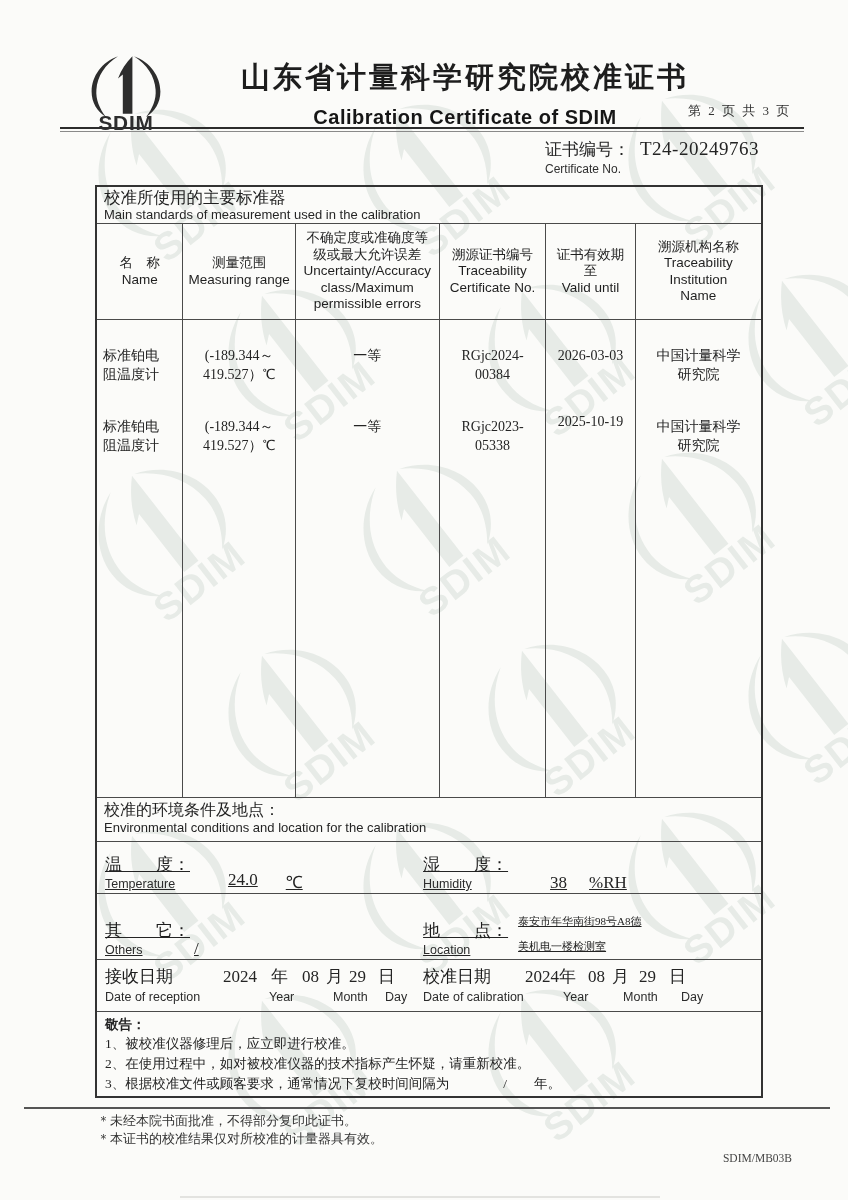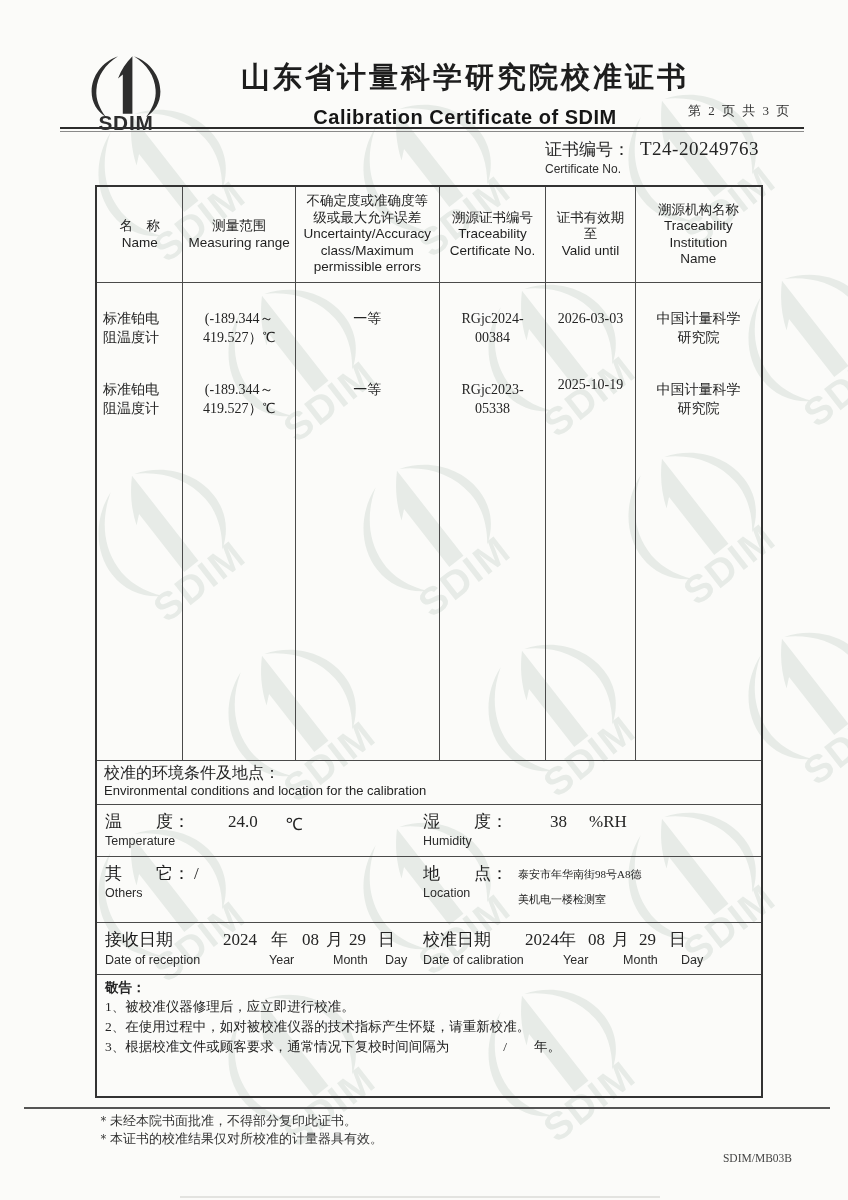--- a/index.html
+++ b/index.html
@@ -51,21 +51,21 @@
   }
   .brow { height:477px; }
   .brow > div { padding-top:7px; text-align:center; font-size:14px; line-height:19px; white-space:pre-line; }
   .brow > div.c0 { text-align:left; padding-left:6px; }
   .entry { margin-bottom:14px; }
   
   .env-title { height:45px; padding:2px 7px 0; }
   .env-title .cn { font-family:"Liberation Sans", sans-serif; font-size:16px; line-height:20px; color:#1f1f1f; }
   .env-title .en { font-family:"Liberation Sans", sans-serif; font-size:13px; line-height:15px; }
   .envrow { display:flex; }
-  .half { width:328px; padding:6px 0 0 8px; display:flex; align-items:flex-start; }
+  .half { width:328px; padding:6px 0 0 8px; display:flex; align-items:flex-end;text-decoration:underline; }
   .half.right { width:340px; padding-left:0; }
   .lab { display:flex; flex-direction:column; }
   .lab .cn { font-family:"Liberation Sans", sans-serif; font-size:17px; line-height:22px; color:#1c1c1c; white-space:pre; }
   .lab .en { font-family:"Liberation Sans", sans-serif; font-size:12.5px; line-height:17px; color:#2b2b2b; }
   .vals { display:flex; padding-top:1px; font-size:17px; }
   .row-temp { height:52px; }
   .row-oth  { height:66px; }
   .addr { font-size:11px; line-height:25px; white-space:pre-line; margin-left:10px; margin-top:-1px; }
   
   .row-date { height:52px; display:flex; }
@@ -168,20 +168,24 @@
 
 <div class="certno">
   <div class="l1">
     <span>证书编号：</span><span class="val">T24-20249763</span>
   </div>
   <div class="l2">Certificate No.</div>
 </div>
 
 <div class="certbox">
 
+  <div class="sec-title bline">
+    <div class="cn">校准所使用的主要标准器</div>
+    <div class="en">Main standards of measurement used in the calibration</div>
+  </div>
 
   <div class="grid6 hrow bline">
     <div>名　称
 Name</div>
     <div>测量范围
 Measuring range</div>
     <div>不确定度或准确度等
 级或最大允许误差
 Uncertainty/Accuracy
 class/Maximum

